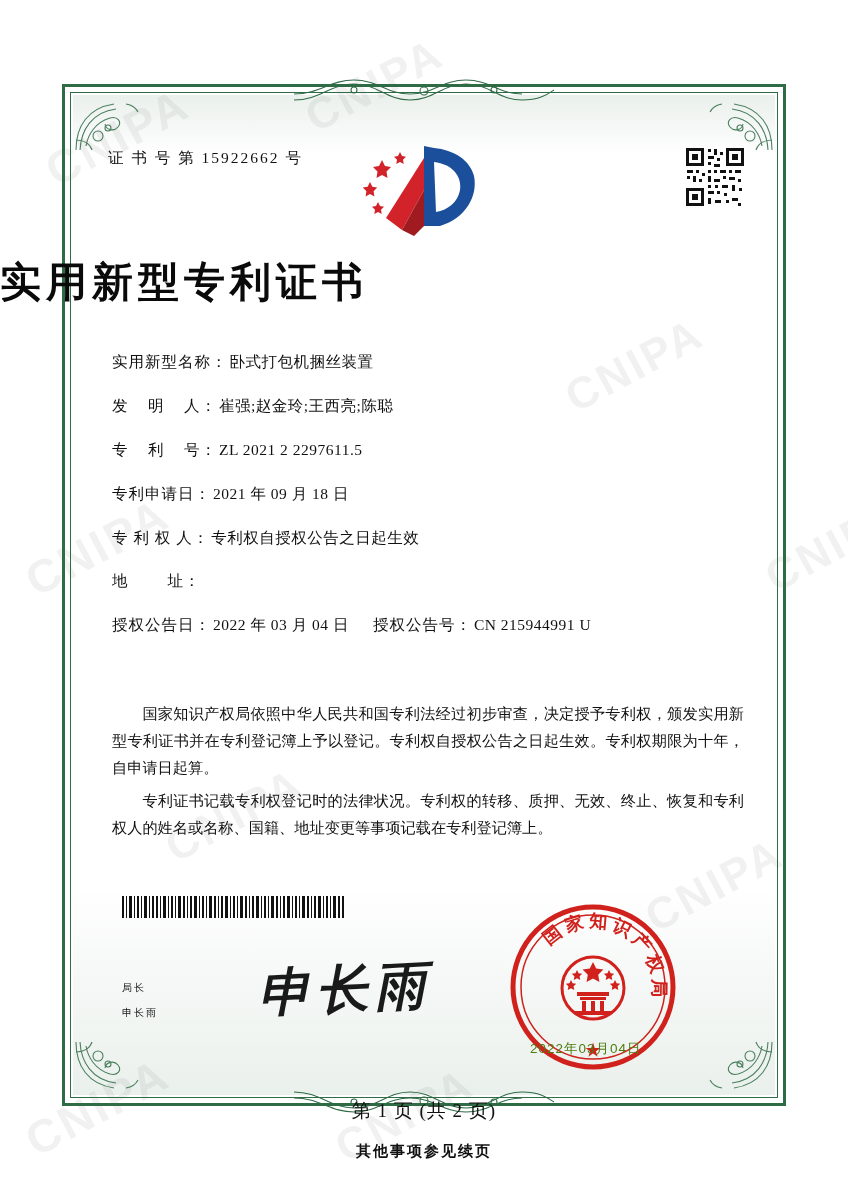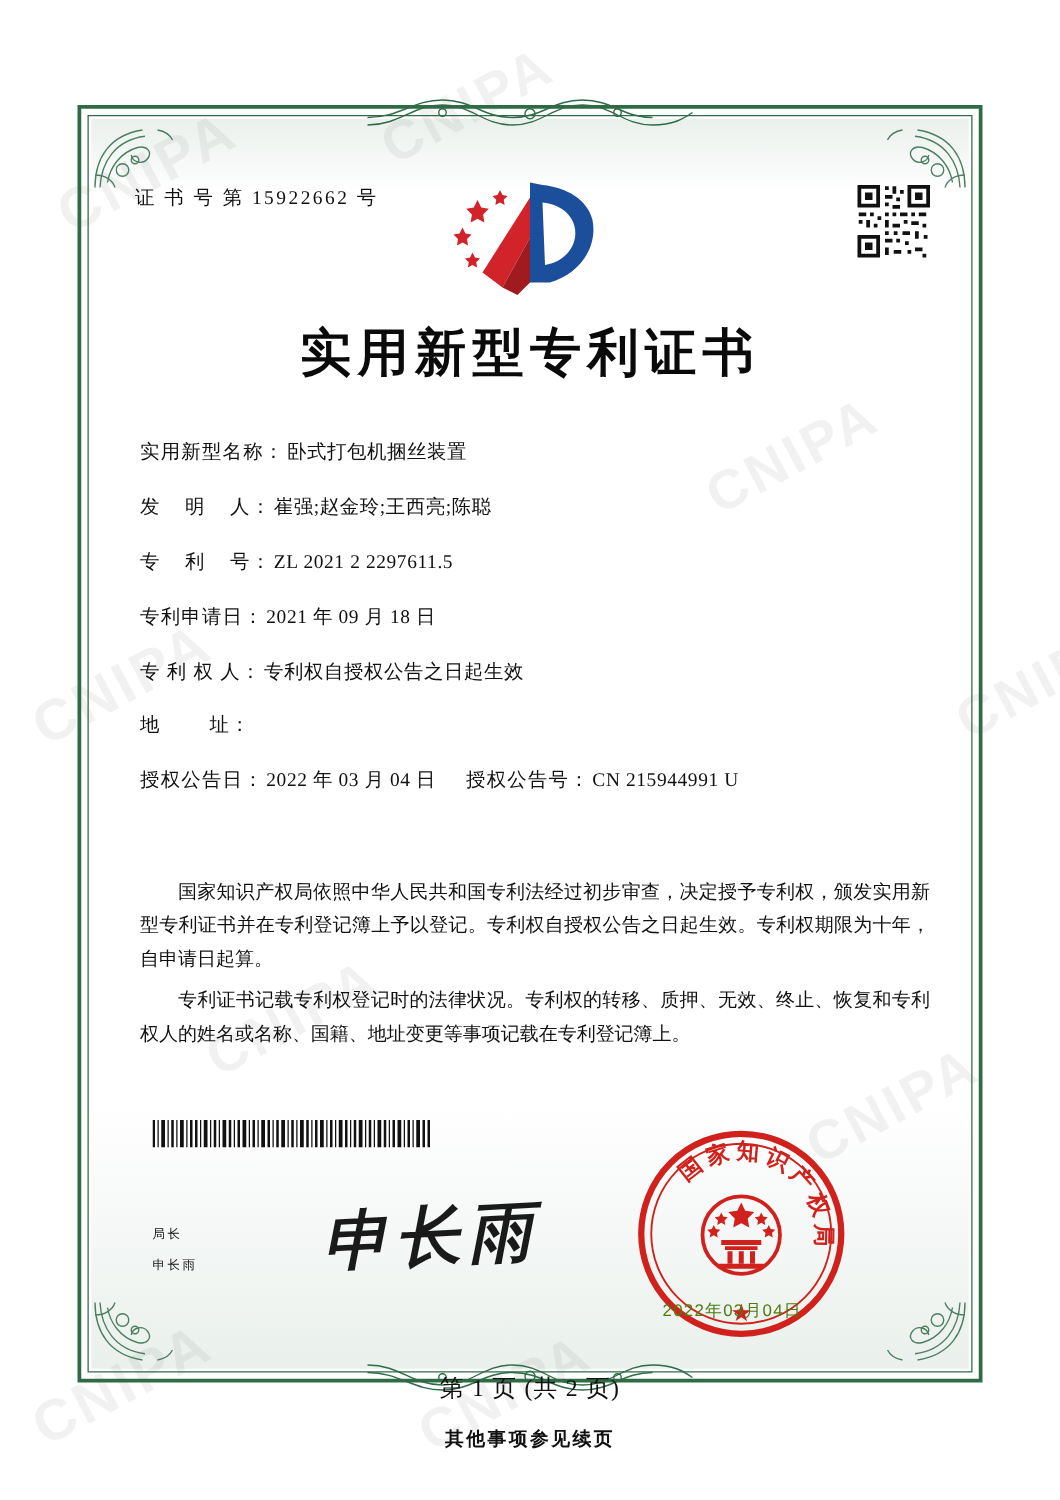--- a/index.html
+++ b/index.html
@@ -128,21 +128,21 @@
     width: 122px;
     height: 108px;
   }
 
   
   .main-title {
     position: absolute;
     left: 0;
     top: 255px;
     width: 848px;
-    text-align: center;
+    text-align: left;
     font-family: "DejaVu Serif", "Liberation Serif", serif;
     font-weight: 700;
     font-size: 41px;
     letter-spacing: 5px;
     color: #0a0a0a;
   }
 
   
   .fields {
     position: absolute;

